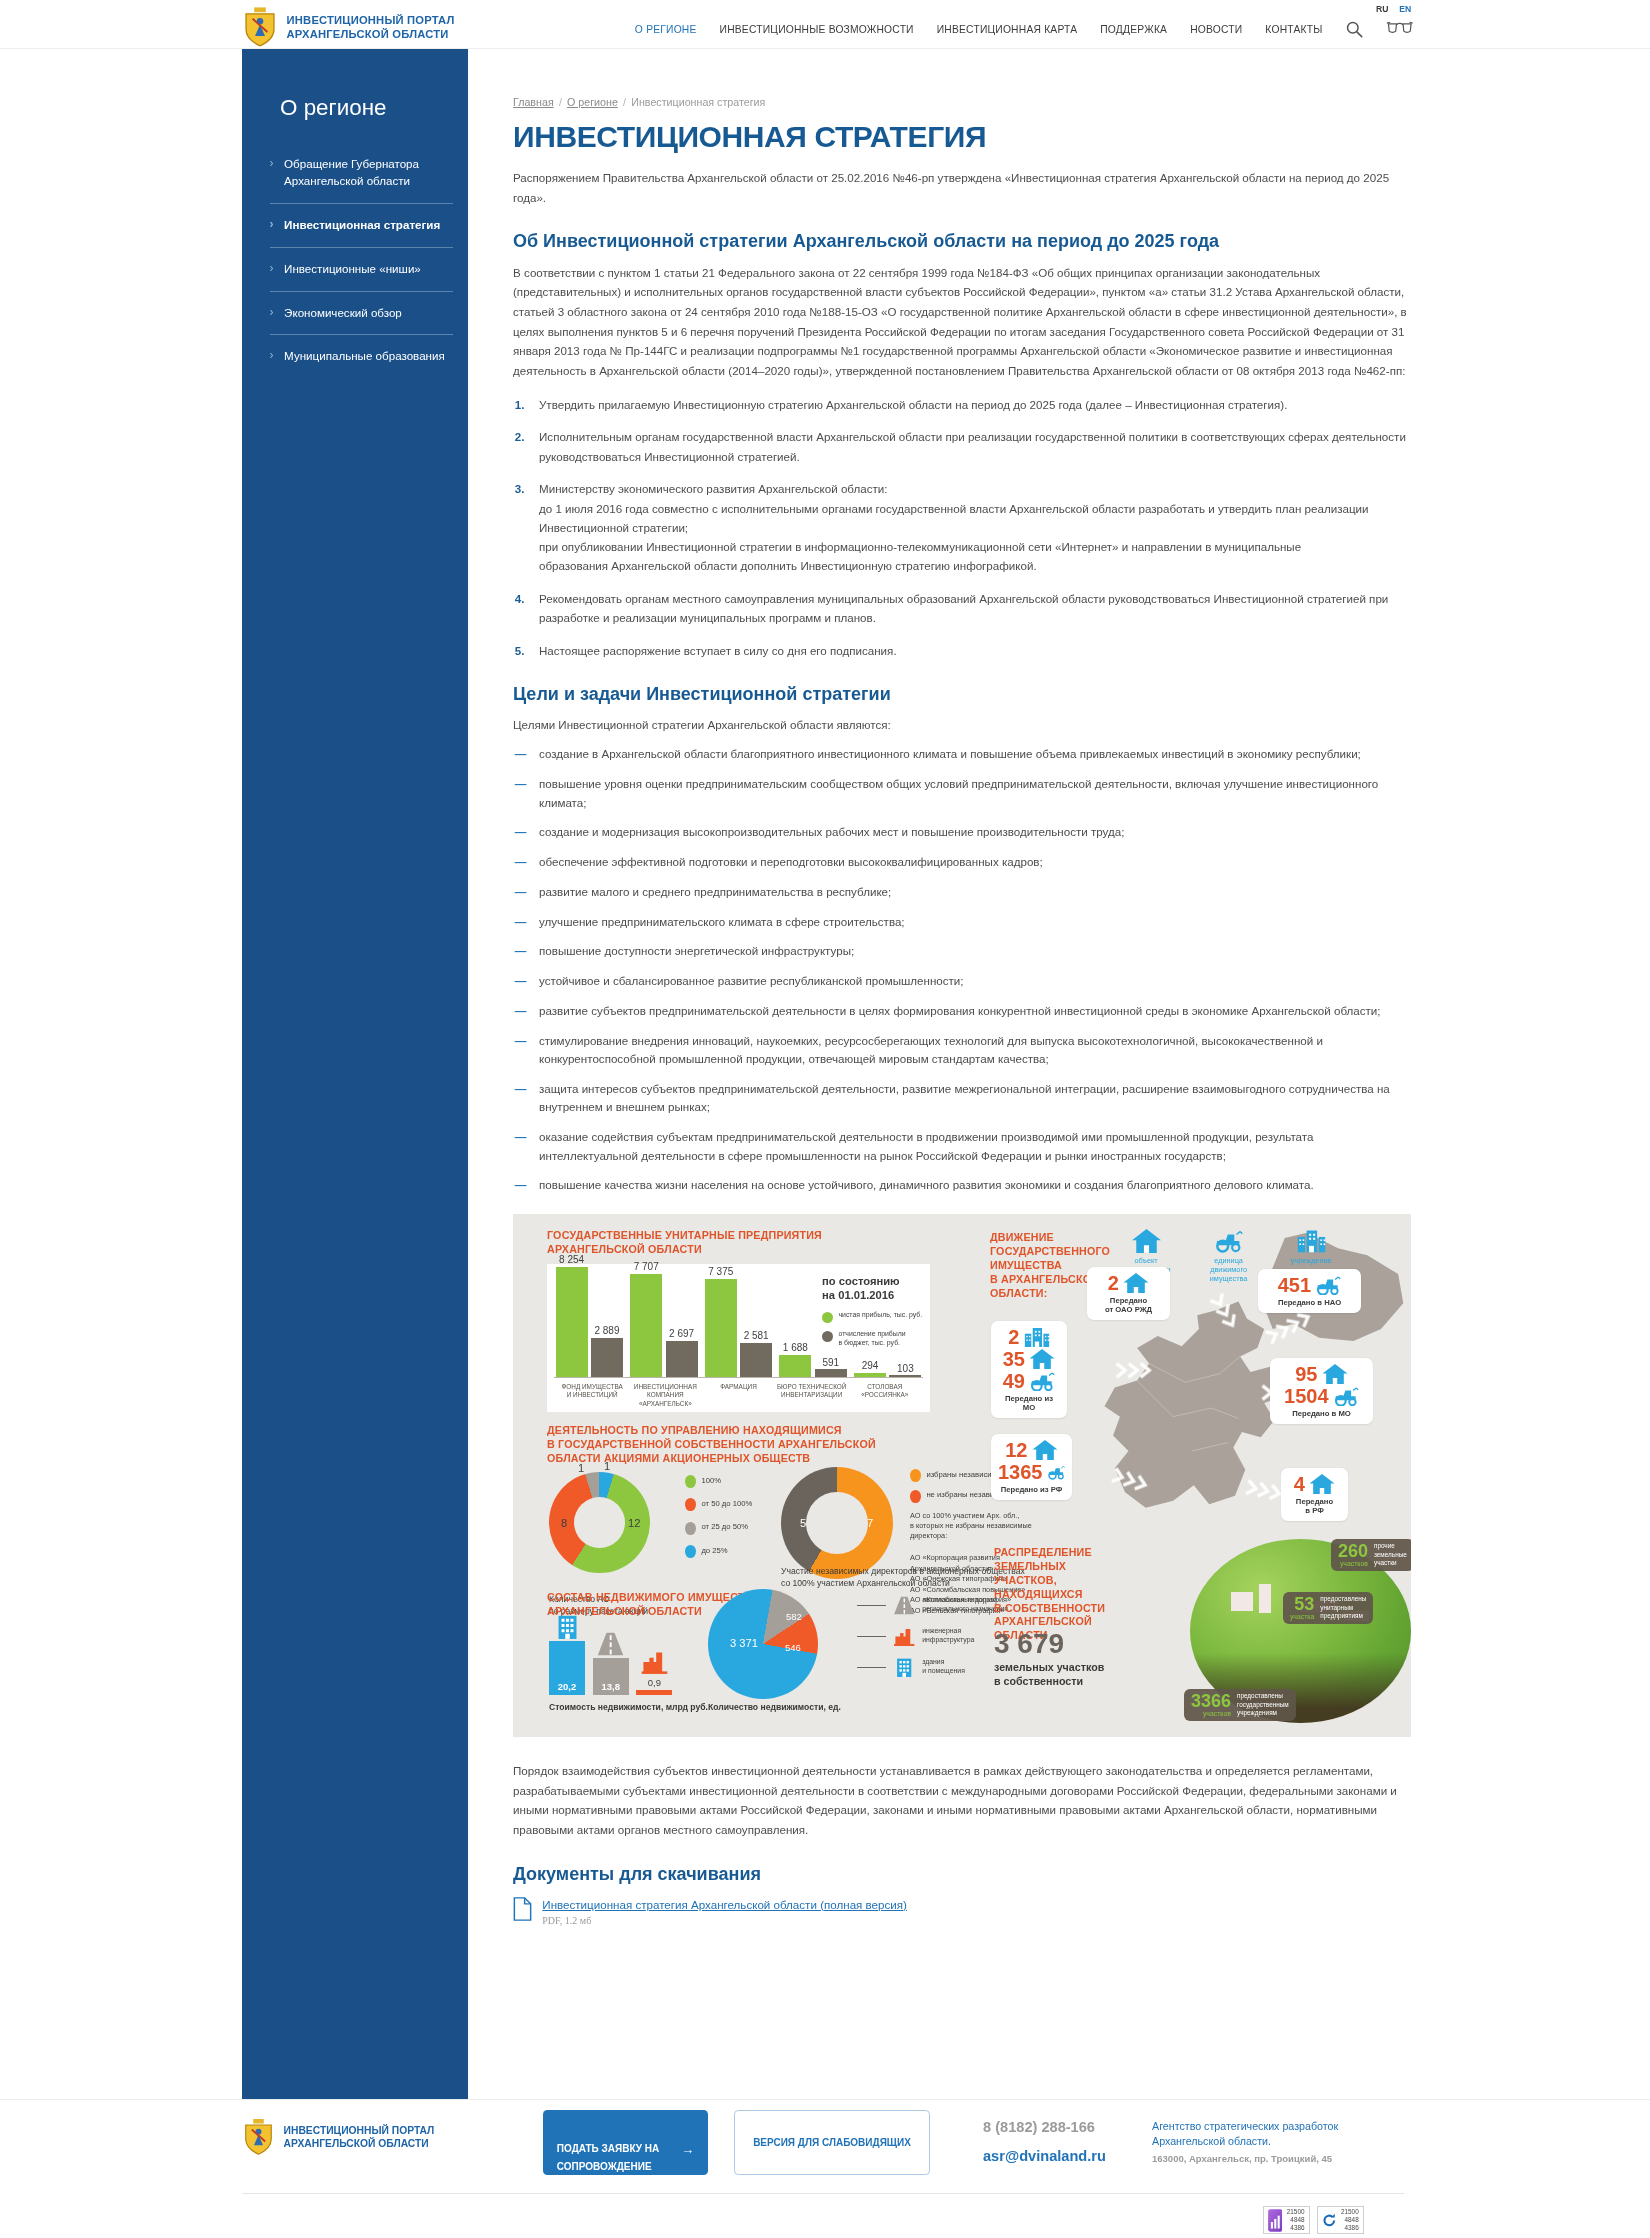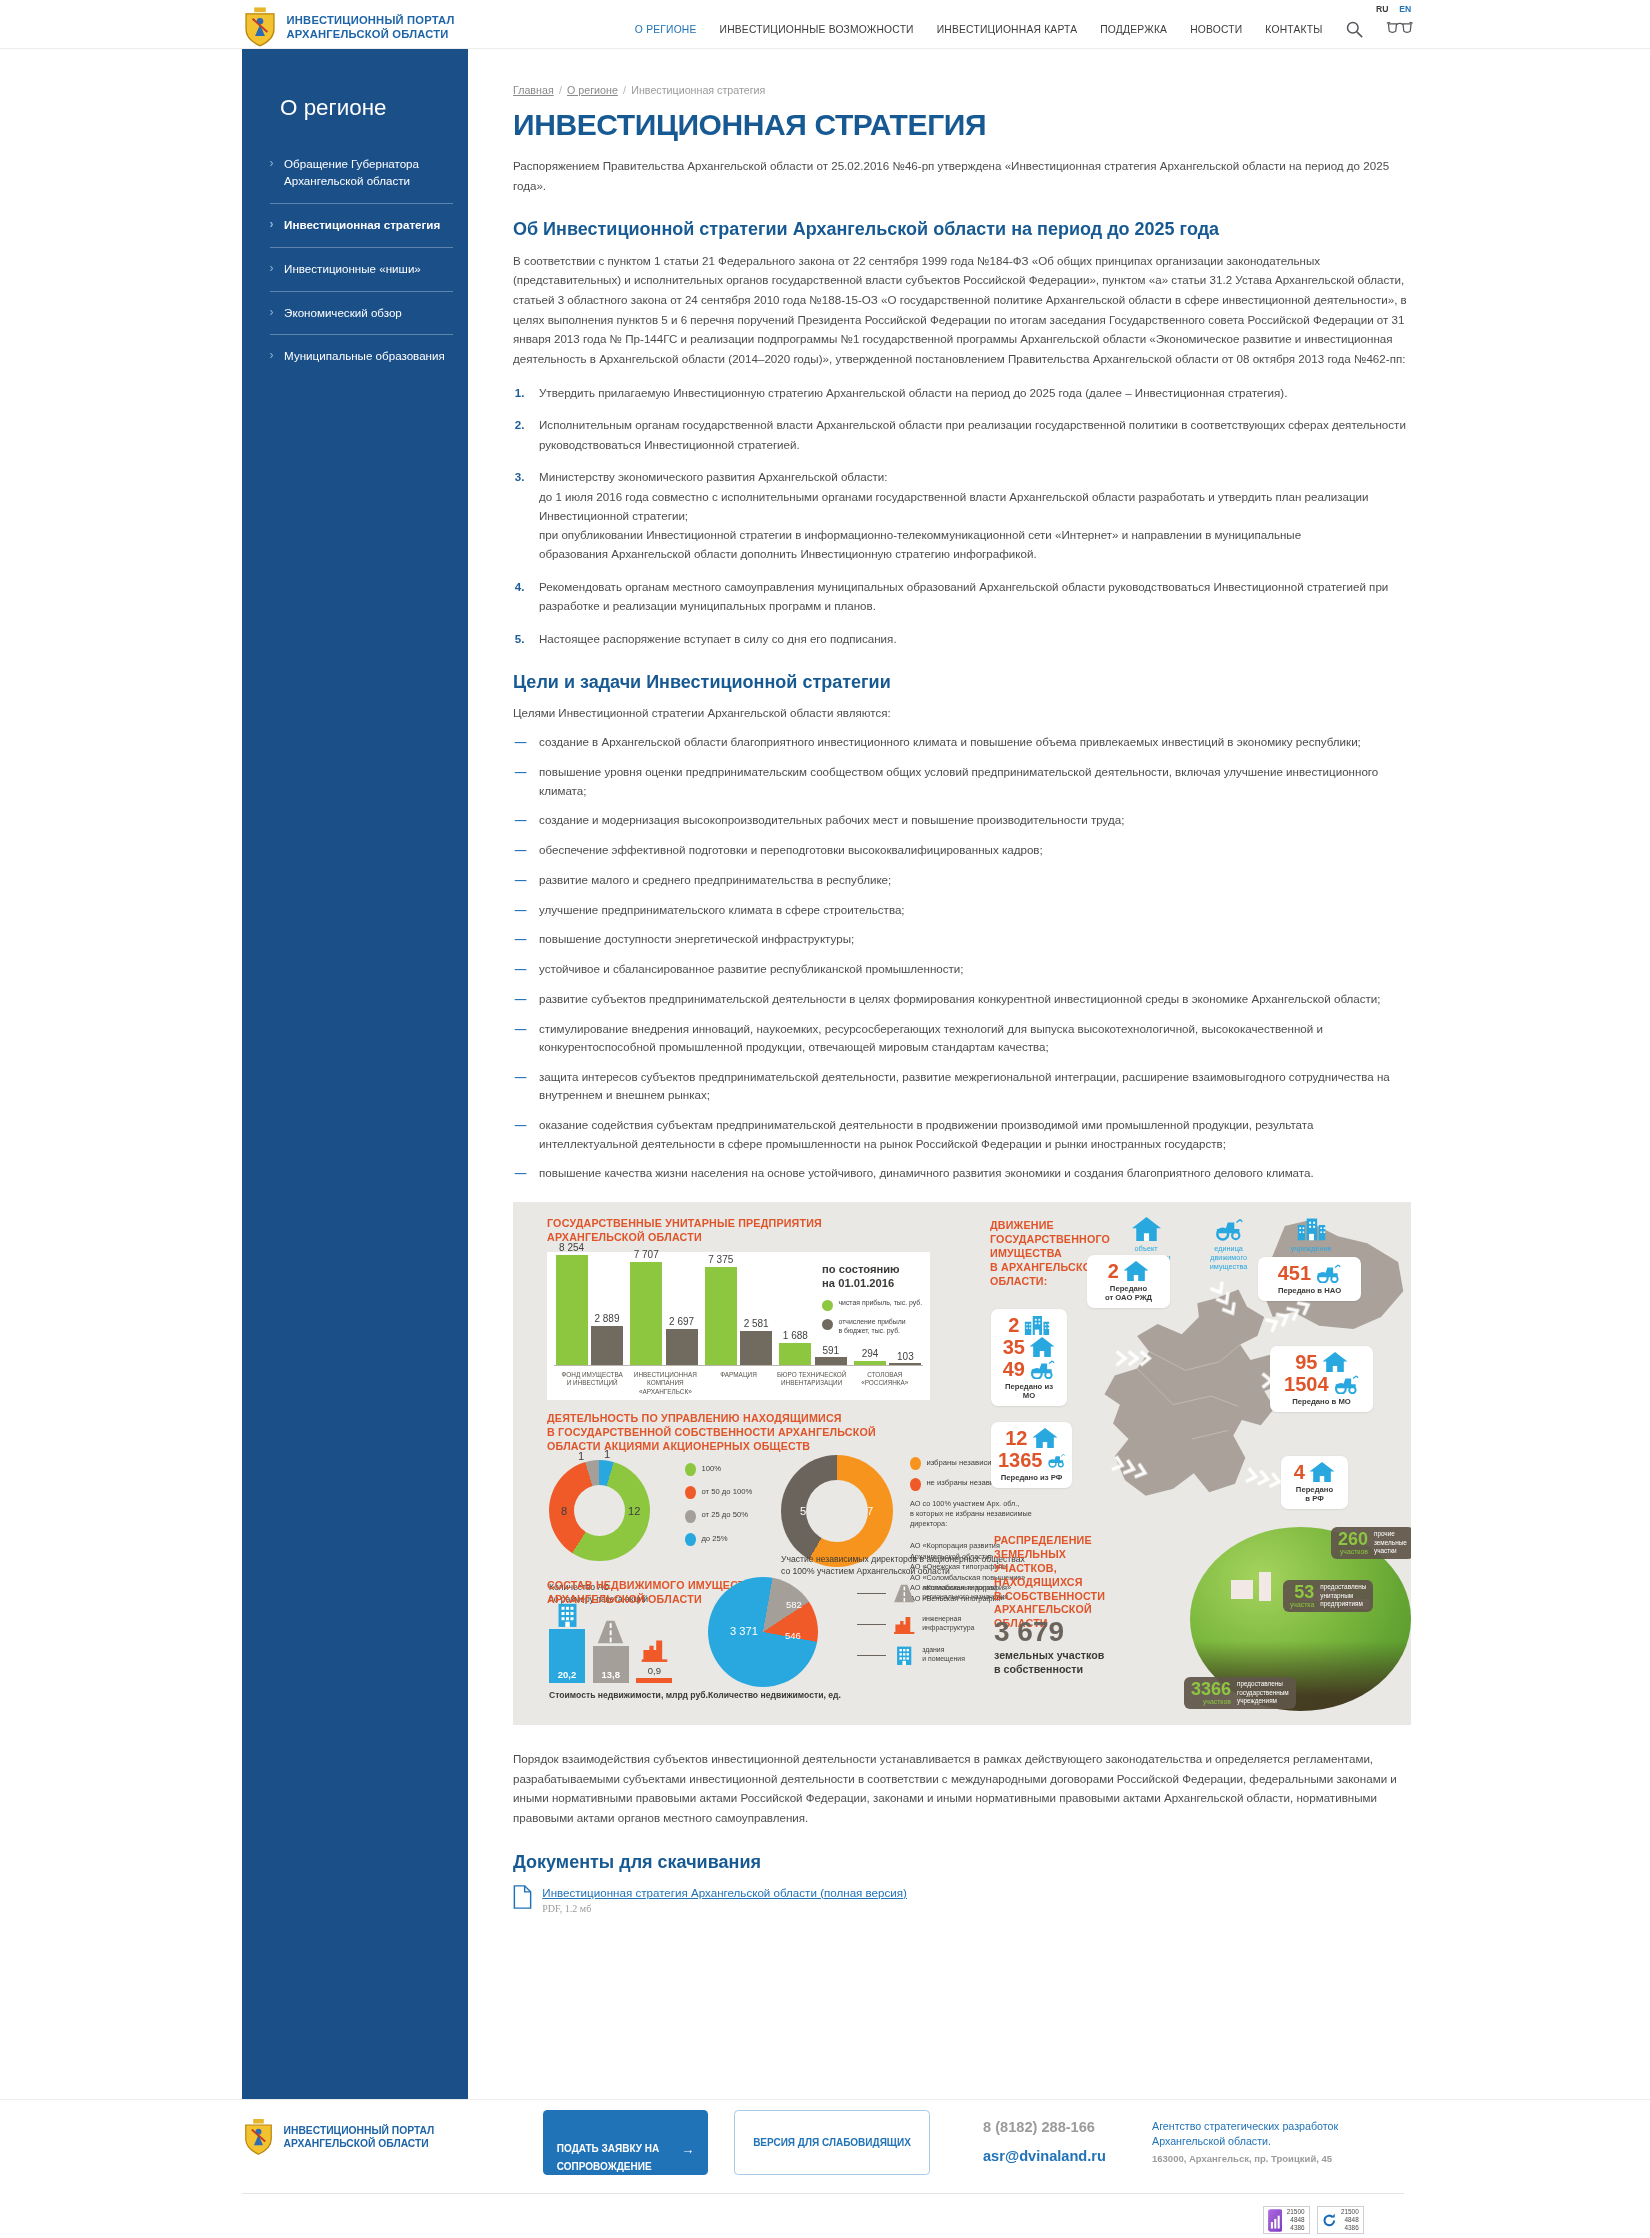--- a/index.html
+++ b/index.html
@@ -32,21 +32,21 @@
   .sidebar-title { margin:0 0 22.4px 38px; color:#fff; font-size:22.4px; font-weight:400; }
   .side-list { list-style:none; margin:0; padding:0 15.5px 0 0; }
   .side-item { position:relative; margin-left:27.5px; padding:13px 5.2px 13px 14.6px; color:#fff;
                font-size:11.6px; line-height:1.45; cursor:pointer; }
   .side-item + .side-item { border-top:0.9px solid rgba(255,255,255,.3); }
   .side-item .chev { position:absolute; left:0; top:12px; color:#8fb4d6; font-size:12px; }
   .side-item.active { font-weight:700; }
 
   .main { width:898px; margin-left:45px; padding-bottom:17px; }
 
-  .breadcrumb { margin-top:35px; font-size:10.7px; color:#9b9b9b; }
+  .breadcrumb { margin-top:47px; font-size:10.7px; color:#9b9b9b; }
   .breadcrumb a { color:#8a8a8a; text-decoration:underline; cursor:pointer; }
   .breadcrumb .sep { margin:0 5.2px; color:#b5b5b5; }
 
   h1.page-title { margin:12px 0 13.8px; font-size:30px; letter-spacing:-0.4px; color:#175a93; font-weight:700; }
   h2.section-h { margin:24px 0 10.3px; font-size:18px; color:#175a93; font-weight:700; }
   p.body-p { margin:0 0 8.6px; font-size:11.6px; line-height:1.7; color:#4d4d4f; }
 
   ol.decree { list-style:none; margin:13.8px 0 5.2px; padding:0; counter-reset:dl; }
   ol.decree li { counter-increment:dl; position:relative; padding-left:26px; margin-bottom:13.8px;
                  font-size:11.6px; line-height:1.65; white-space:pre-line; }

